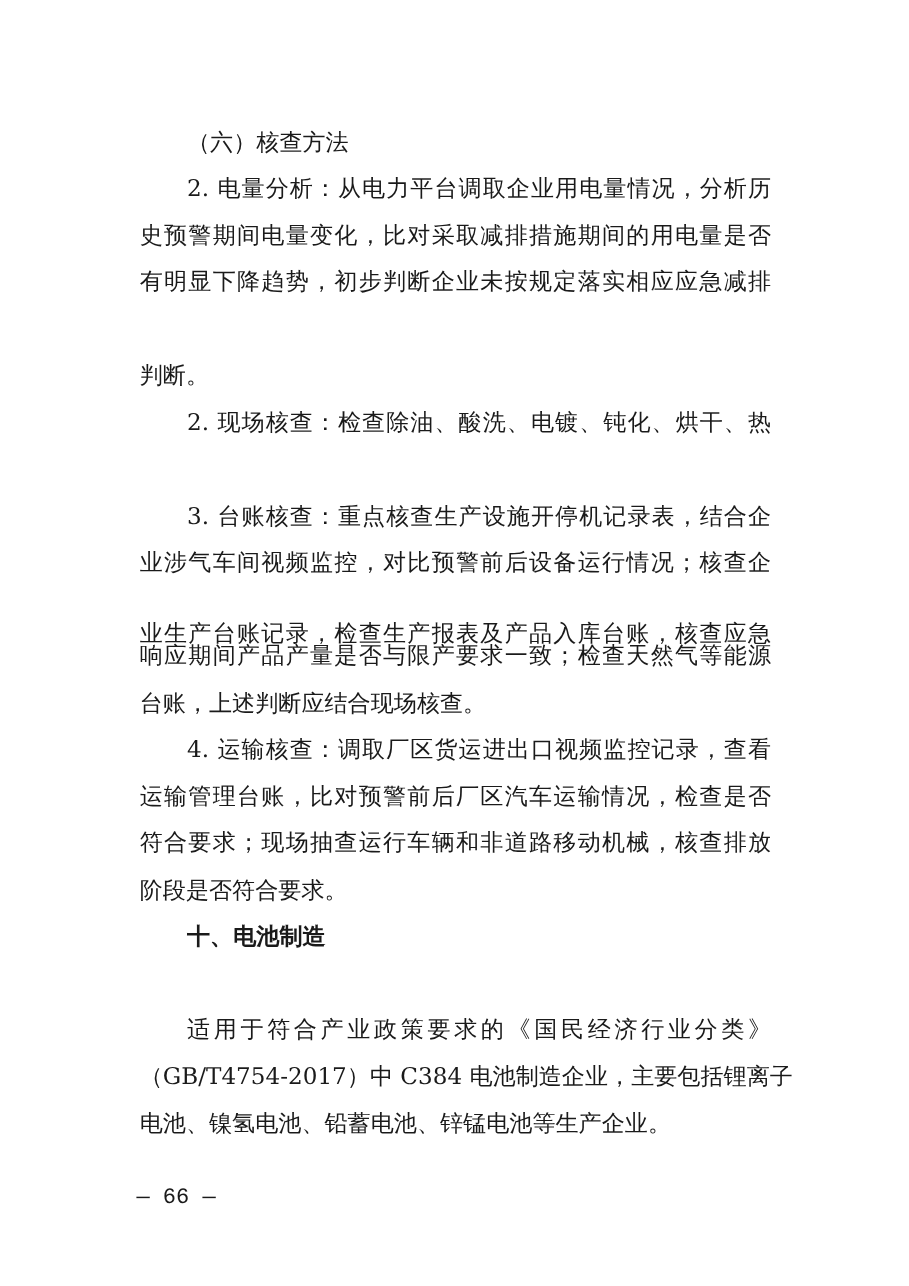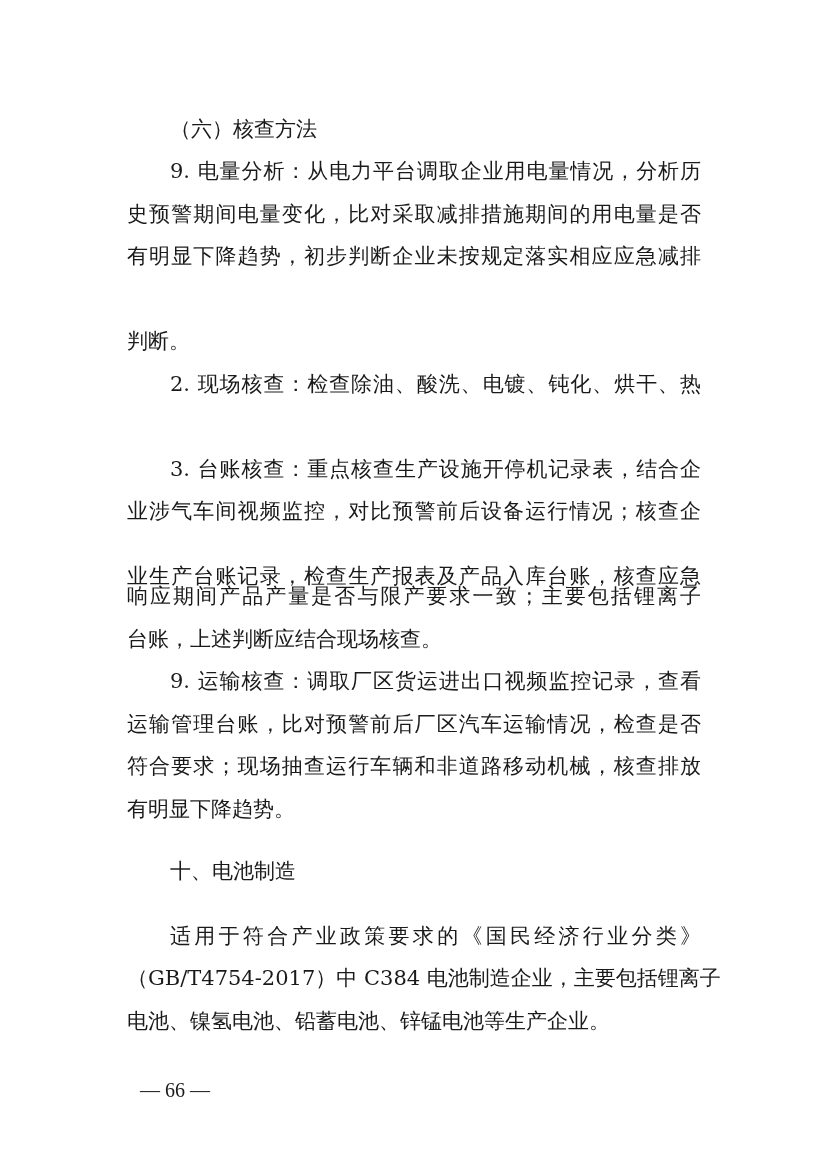--- a/index.html
+++ b/index.html
@@ -3,48 +3,48 @@
   <meta charset="utf-8">
   <style>
     html, body { margin: 0; padding: 0; background: #ffffff; }
     body { width: 826px; height: 1169px; position: relative; overflow: hidden;
            font-family: "DejaVu Serif", "Liberation Serif", serif; color: #1a1a1a; }
     .page { position: absolute; left: 0; top: 0; width: 826px; height: 1169px; }
     .line { position: absolute; left: 127px; width: 574px; font-size: 21px; line-height: 24px;
             white-space: nowrap; text-align: justify; text-align-last: justify; letter-spacing: 0; }
     .indent { left: 170px; width: 531px; }
     .last { text-align-last: left; }
-    .heading { font-family: "DejaVu Sans", "Liberation Sans", sans-serif; font-weight: normal; text-align-last: left; margin-top: 20px; }
+    .heading { font-family: "DejaVu Sans", "Liberation Sans", sans-serif; font-weight: bold; text-align-last: left; }
     .sub { text-align-last: left; }
-    .footer { position: absolute; left: 140px; top: 1078px; font-size: 20px; line-height: 24px;
-              font-family: Liberation Serif, serif; }
+    .footer { position: absolute; left: 124px; top: 1078px; font-size: 20px; line-height: 24px;
+              font-family: Liberation Mono, monospace; }
   </style>
 </head>
 <body>
 
 <div class="page">
   <div class="line indent sub" style="top:117px">（六）核查方法</div>
 
-  <div class="line indent" style="top:159px">9. 电量分析：从电力平台调取企业用电量情况，分析历</div>
+  <div class="line indent" style="top:159px">2. 电量分析：从电力平台调取企业用电量情况，分析历</div>
   <div class="line" style="top:202px">史预警期间电量变化，比对采取减排措施期间的用电量是否</div>
   <div class="line" style="top:244px">有明显下降趋势，初步判断企业未按规定落实相应应急减排</div>
   <div class="line last" style="top:329px">判断。</div>
 
   <div class="line indent" style="top:372px">2. 现场核查：检查除油、酸洗、电镀、钝化、烘干、热</div>
 
   <div class="line indent" style="top:457px">3. 台账核查：重点核查生产设施开停机记录表，结合企</div>
   <div class="line" style="top:499px">业涉气车间视频监控，对比预警前后设备运行情况；核查企</div>
   <div class="line" style="top:564px">业生产台账记录，检查生产报表及产品入库台账，核查应急</div>
-  <div class="line" style="top:584px">响应期间产品产量是否与限产要求一致；主要包括锂离子</div>
+  <div class="line" style="top:584px">响应期间产品产量是否与限产要求一致；检查天然气等能源</div>
   <div class="line last" style="top:627px">台账，上述判断应结合现场核查。</div>
 
-  <div class="line indent" style="top:669px">9. 运输核查：调取厂区货运进出口视频监控记录，查看</div>
+  <div class="line indent" style="top:669px">4. 运输核查：调取厂区货运进出口视频监控记录，查看</div>
   <div class="line" style="top:712px">运输管理台账，比对预警前后厂区汽车运输情况，检查是否</div>
   <div class="line" style="top:754px">符合要求；现场抽查运行车辆和非道路移动机械，核查排放</div>
-  <div class="line last" style="top:797px">有明显下降趋势。</div>
+  <div class="line last" style="top:797px">阶段是否符合要求。</div>
 
   <div class="line indent heading" style="top:839px">十、电池制造</div>
 
   <div class="line indent" style="top:924px">适用于符合产业政策要求的《国民经济行业分类》</div>
   <div class="line" style="top:966px">（GB/T4754-2017）中 C384 电池制造企业，主要包括锂离子</div>
   <div class="line last" style="top:1009px">电池、镍氢电池、铅蓄电池、锌锰电池等生产企业。</div>
 
   <div class="footer">— 66 —</div>
 </div>
 

